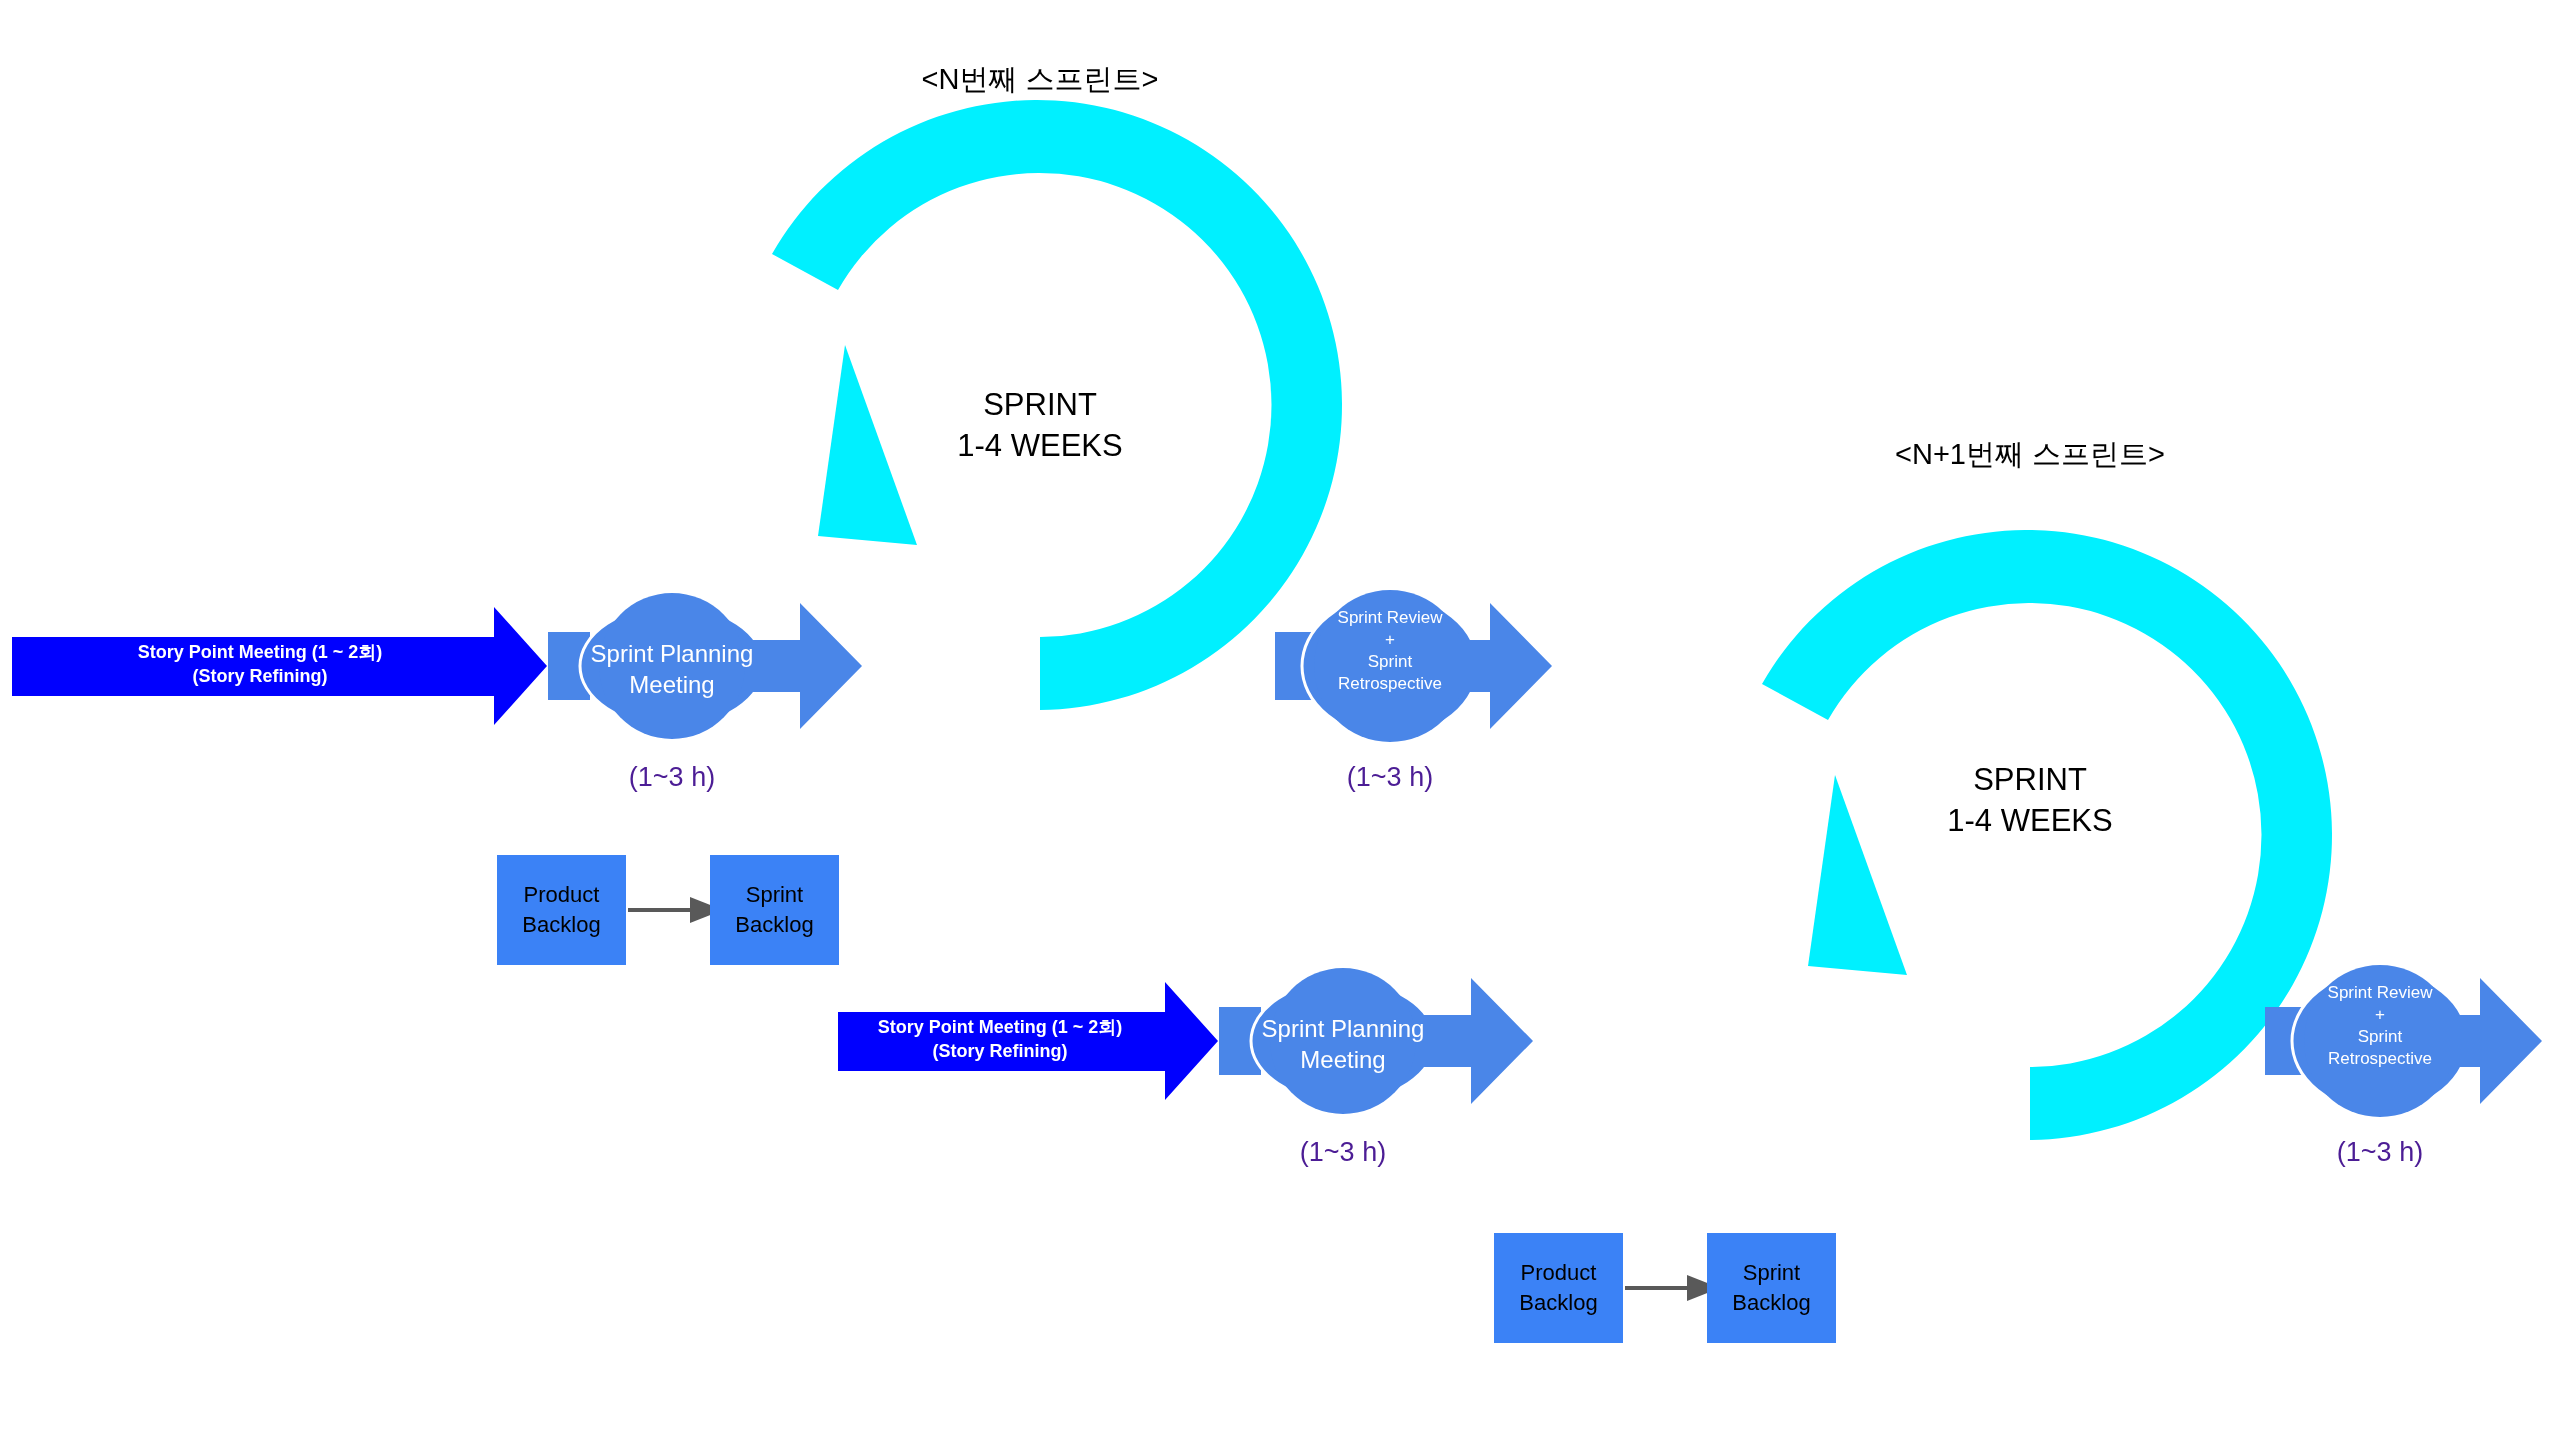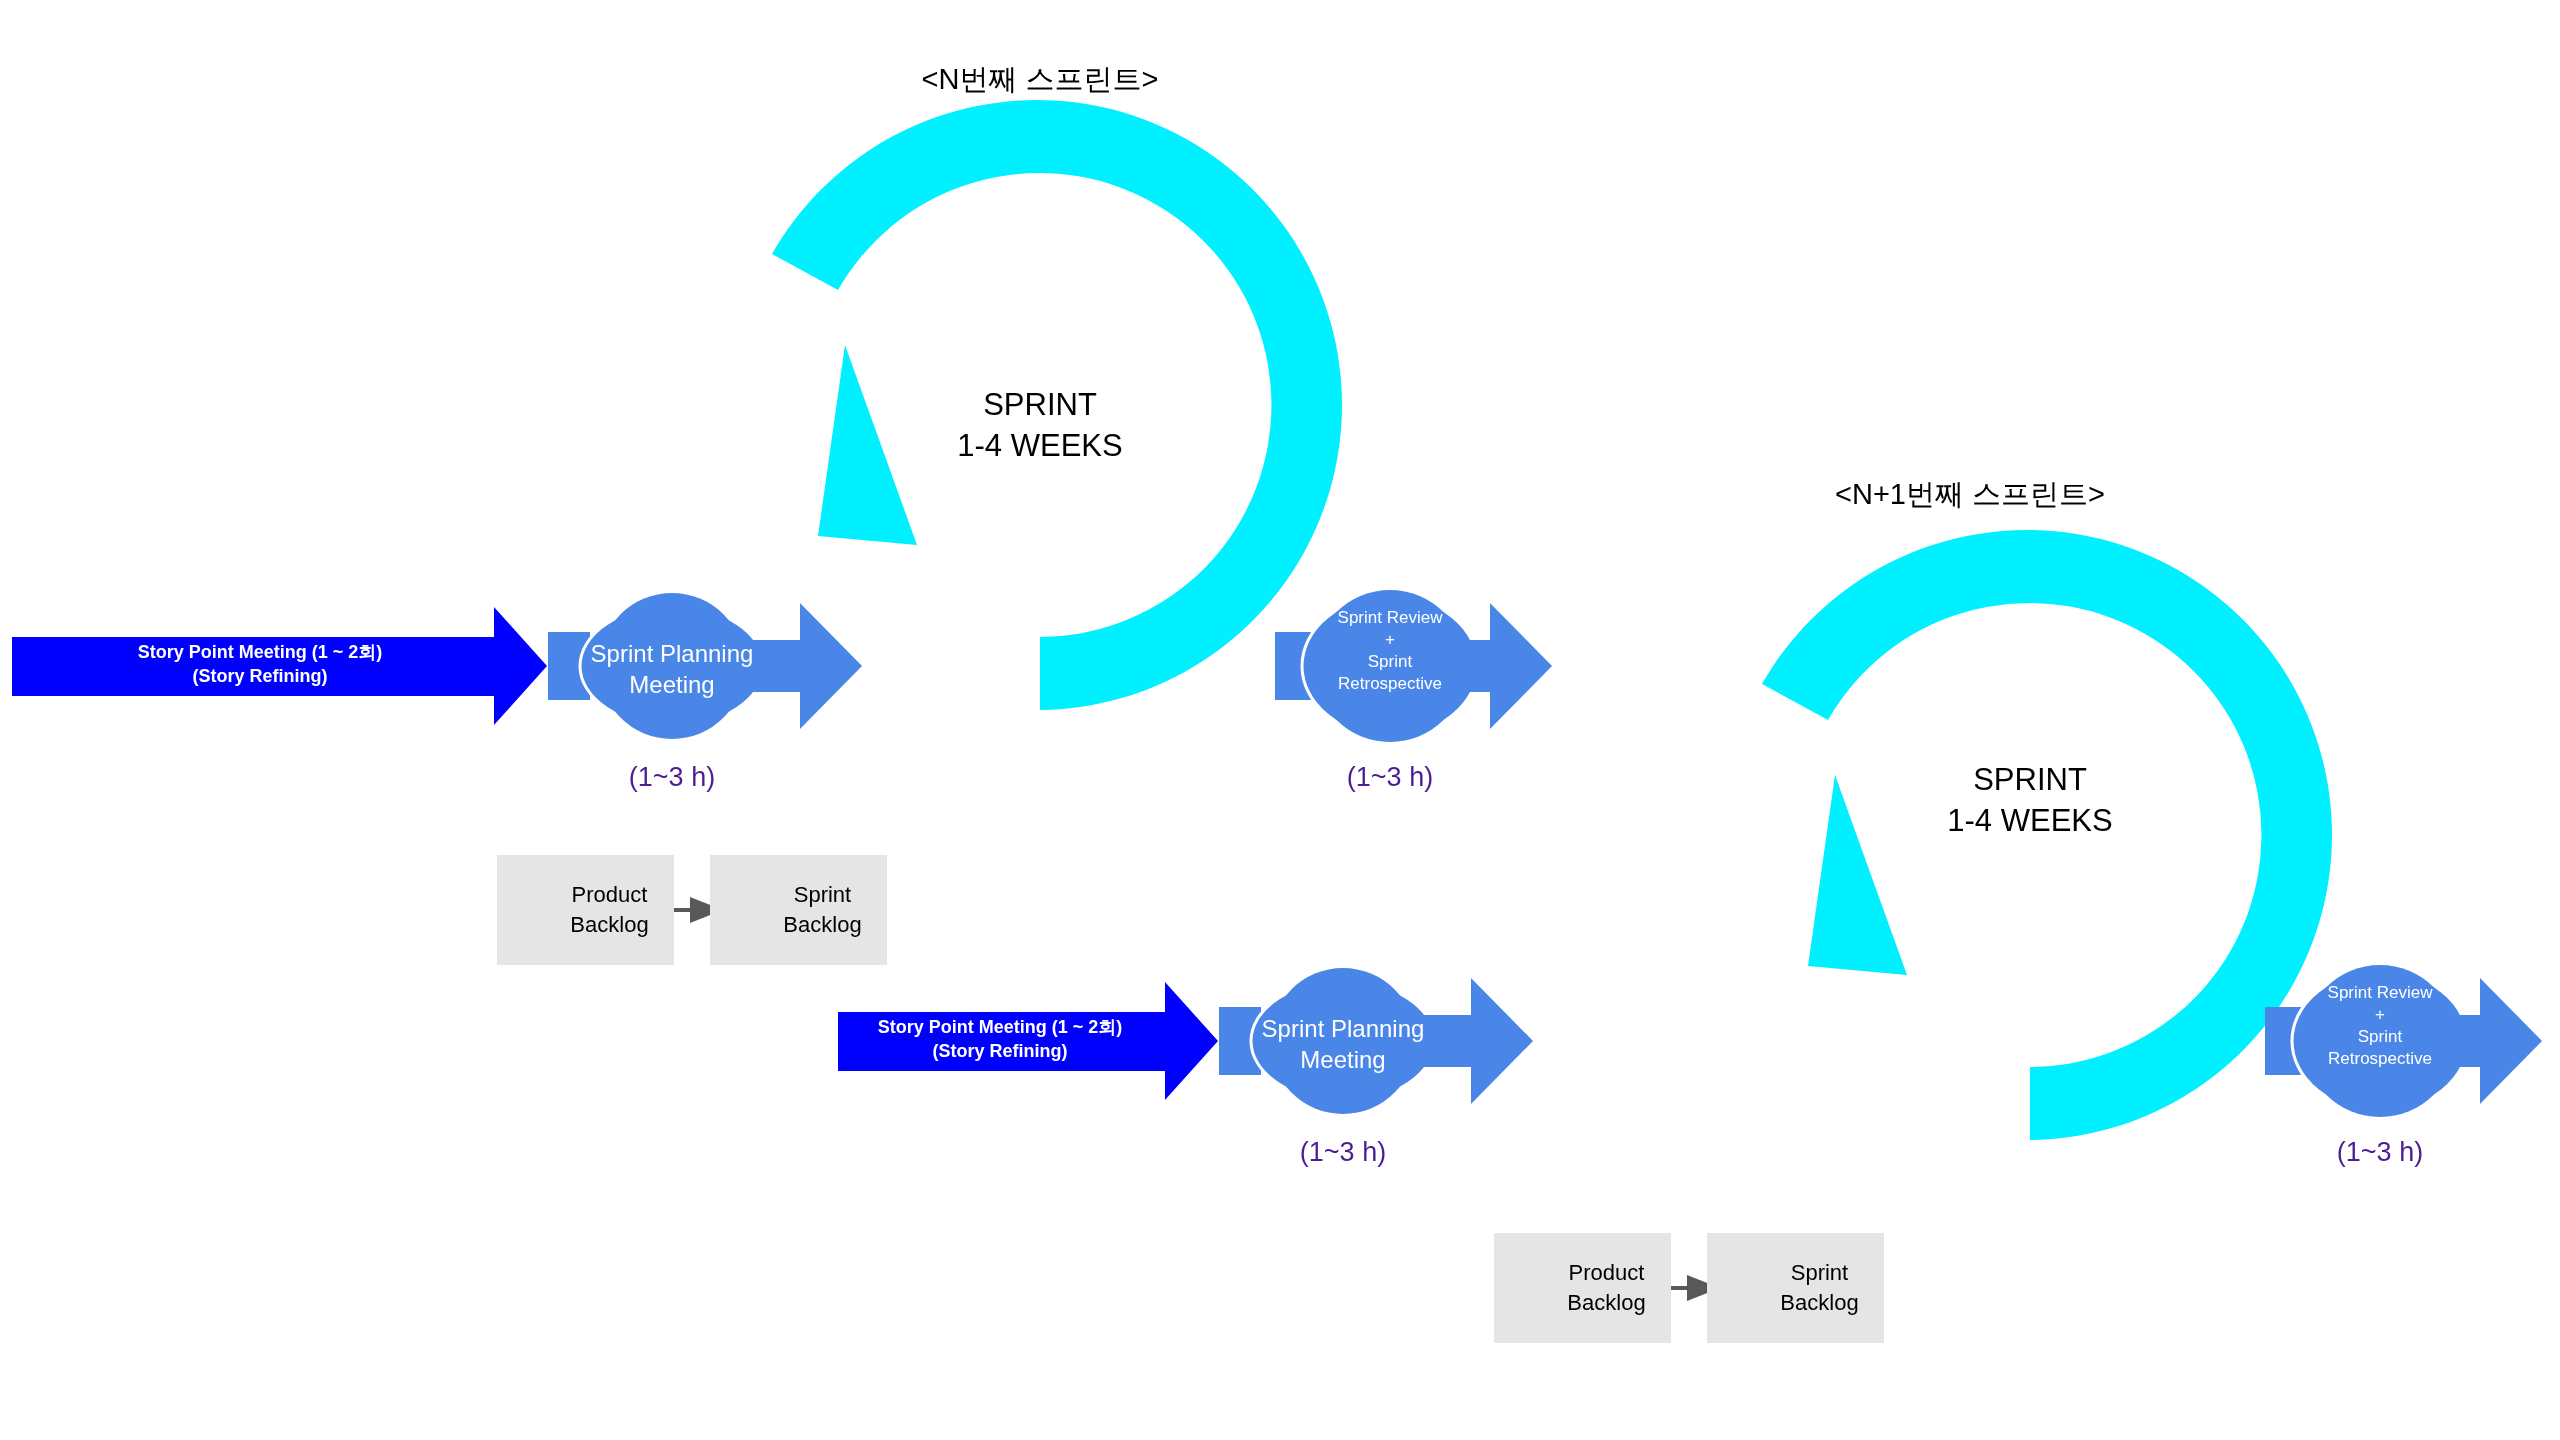--- a/index.html
+++ b/index.html
@@ -77,26 +77,25 @@
     position: absolute;
     font-size: 27px;
     color: #4c1d95;
     text-align: center;
     white-space: nowrap;
   }
 
   
   .backlog-box {
     position: absolute;
-    background: #e5e5e5;
+    background: #3b82f6;
     display: flex;
     align-items: center;
     justify-content: center;
     text-align: center;
-    padding-left: 48px;
   }
   .backlog-box span {
     font-size: 22px;
     line-height: 1.35;
     color: #000000;
     white-space: pre-line;
   }
 </style>
 </head>
 <body>
@@ -272,21 +271,21 @@
   <div class="backlog-box" style="left:497px; top:855px; width:129px; height:110px;">
     <span>Product
 Backlog</span>
   </div>
 
   <div class="backlog-box" style="left:710px; top:855px; width:129px; height:110px;">
     <span>Sprint
 Backlog</span>
   </div>
 
-  <div class="sprint-heading" style="left:1720px; top:435px; width:500px;margin-top:40px;">&lt;N+1번째 스프린트&gt;</div>
+  <div class="sprint-heading" style="left:1780px; top:435px; width:500px;">&lt;N+1번째 스프린트&gt;</div>
 
   <div class="cycle-label" style="left:1880px; top:760px; width:300px;">
     <div>SPRINT</div>
     <div>1-4 WEEKS</div>
   </div>
 
   <div class="story-arrow-text" style="left:850px; top:1015px; width:300px;">
     <div>Story Point Meeting (1 ~ 2회)</div>
     <div>(Story Refining)</div>
   </div>

